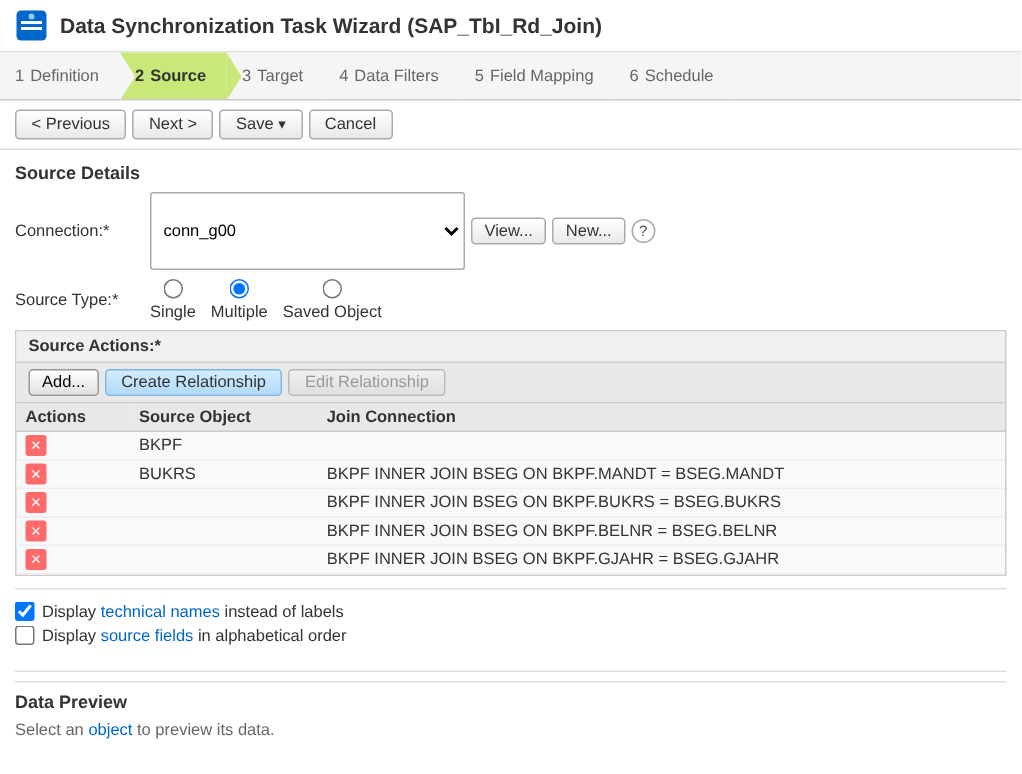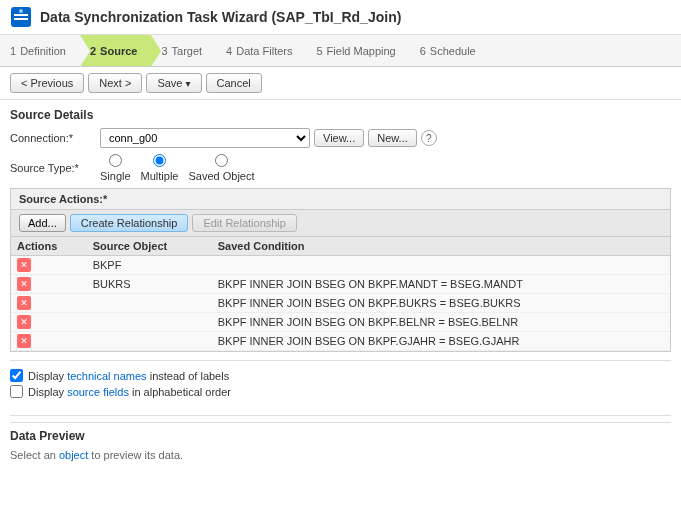--- a/index.html
+++ b/index.html
@@ -120,21 +120,21 @@
       margin-bottom: 6px;
     }
     .form-label {
       width: 90px;
       font-size: 11px;
       color: #333;
     }
     .form-control {
       font-size: 11px;
       border: 1px solid #aaa;
-      padding: 2px 4px;
+      padding: 18px 4px;
       border-radius: 2px;
       background: #fff;
     }
     select.form-control {
       width: 210px;
     }
     .btn-sm {
       padding: 2px 8px;
       font-size: 11px;
       cursor: pointer;
@@ -371,21 +371,21 @@
     <div class="source-objects-toolbar">
       <button class="btn-add">Add...</button>
       <button class="btn-create-rel">Create Relationship</button>
       <button class="btn-edit-rel">Edit Relationship</button>
     </div>
     <table class="data-table">
       <thead>
         <tr>
           <th>Actions</th>
           <th>Source Object</th>
-          <th>Saved Condition</th>
+          <th>Join Connection</th>
         </tr>
       </thead>
       <tbody>
         <tr>
           <td><span class="delete-icon">✕</span></td>
           <td>BKPF</td>
           <td></td>
         </tr>
         <tr>
           <td><span class="delete-icon">✕</span></td>

